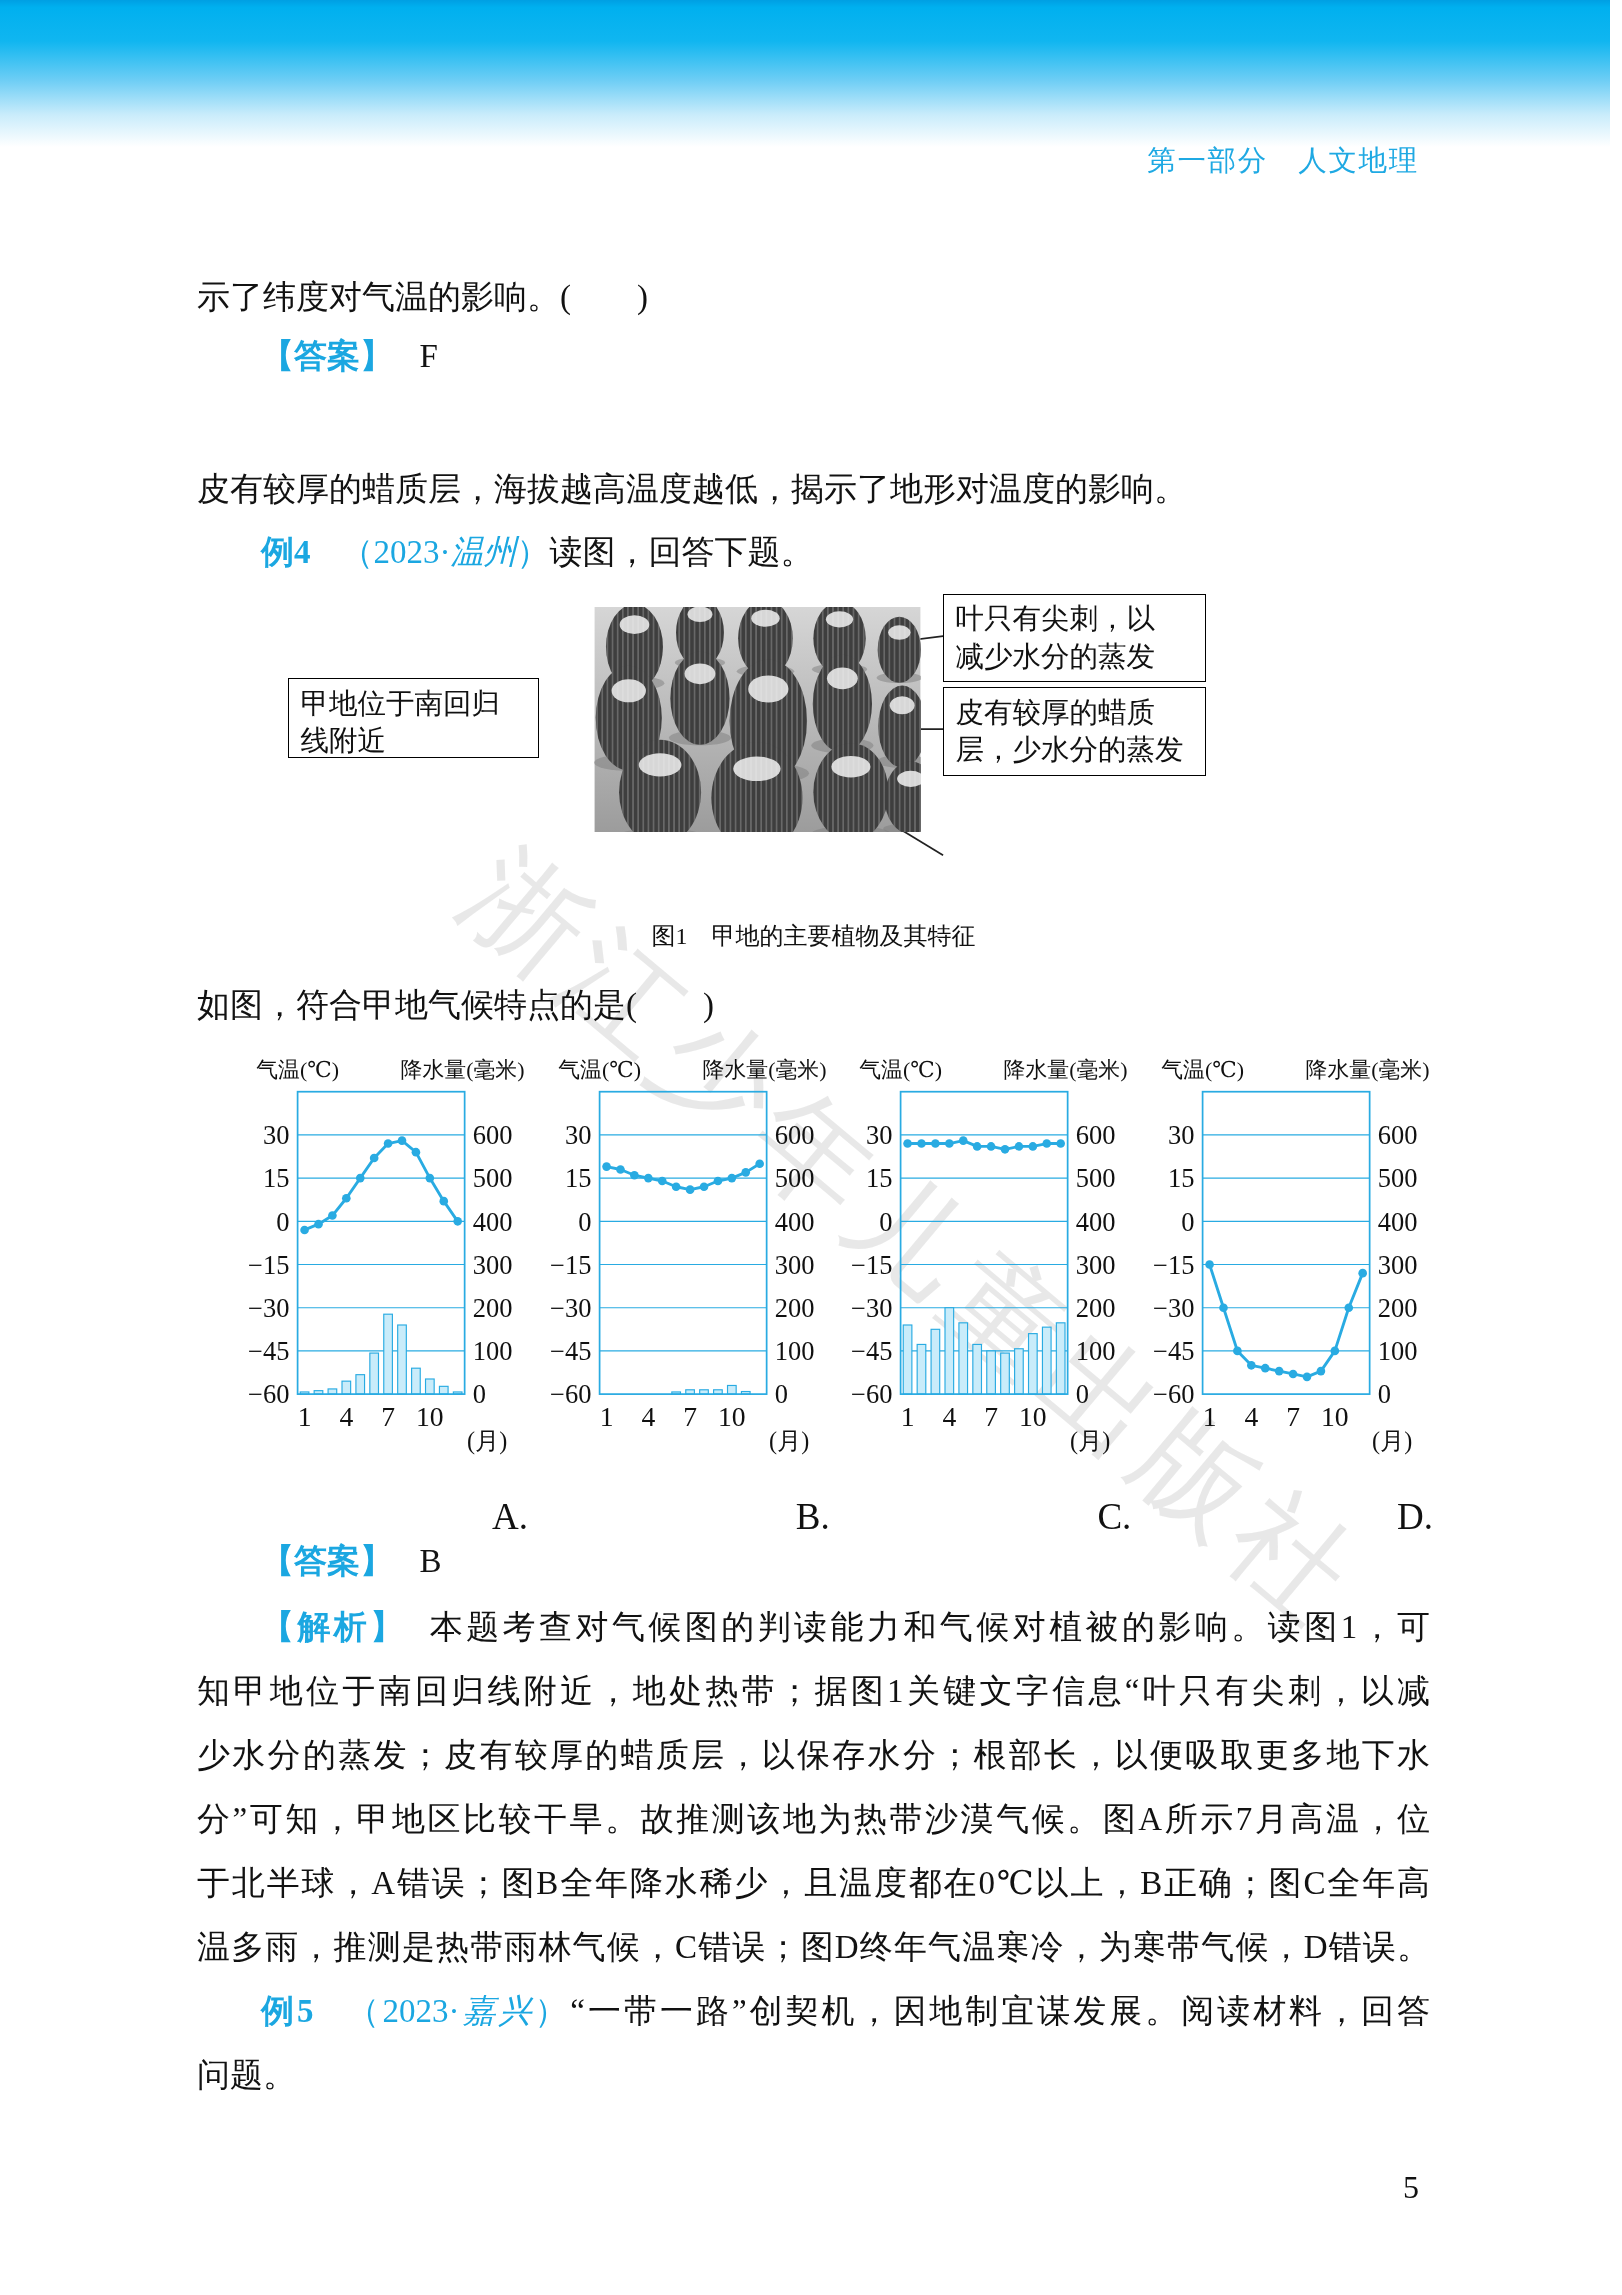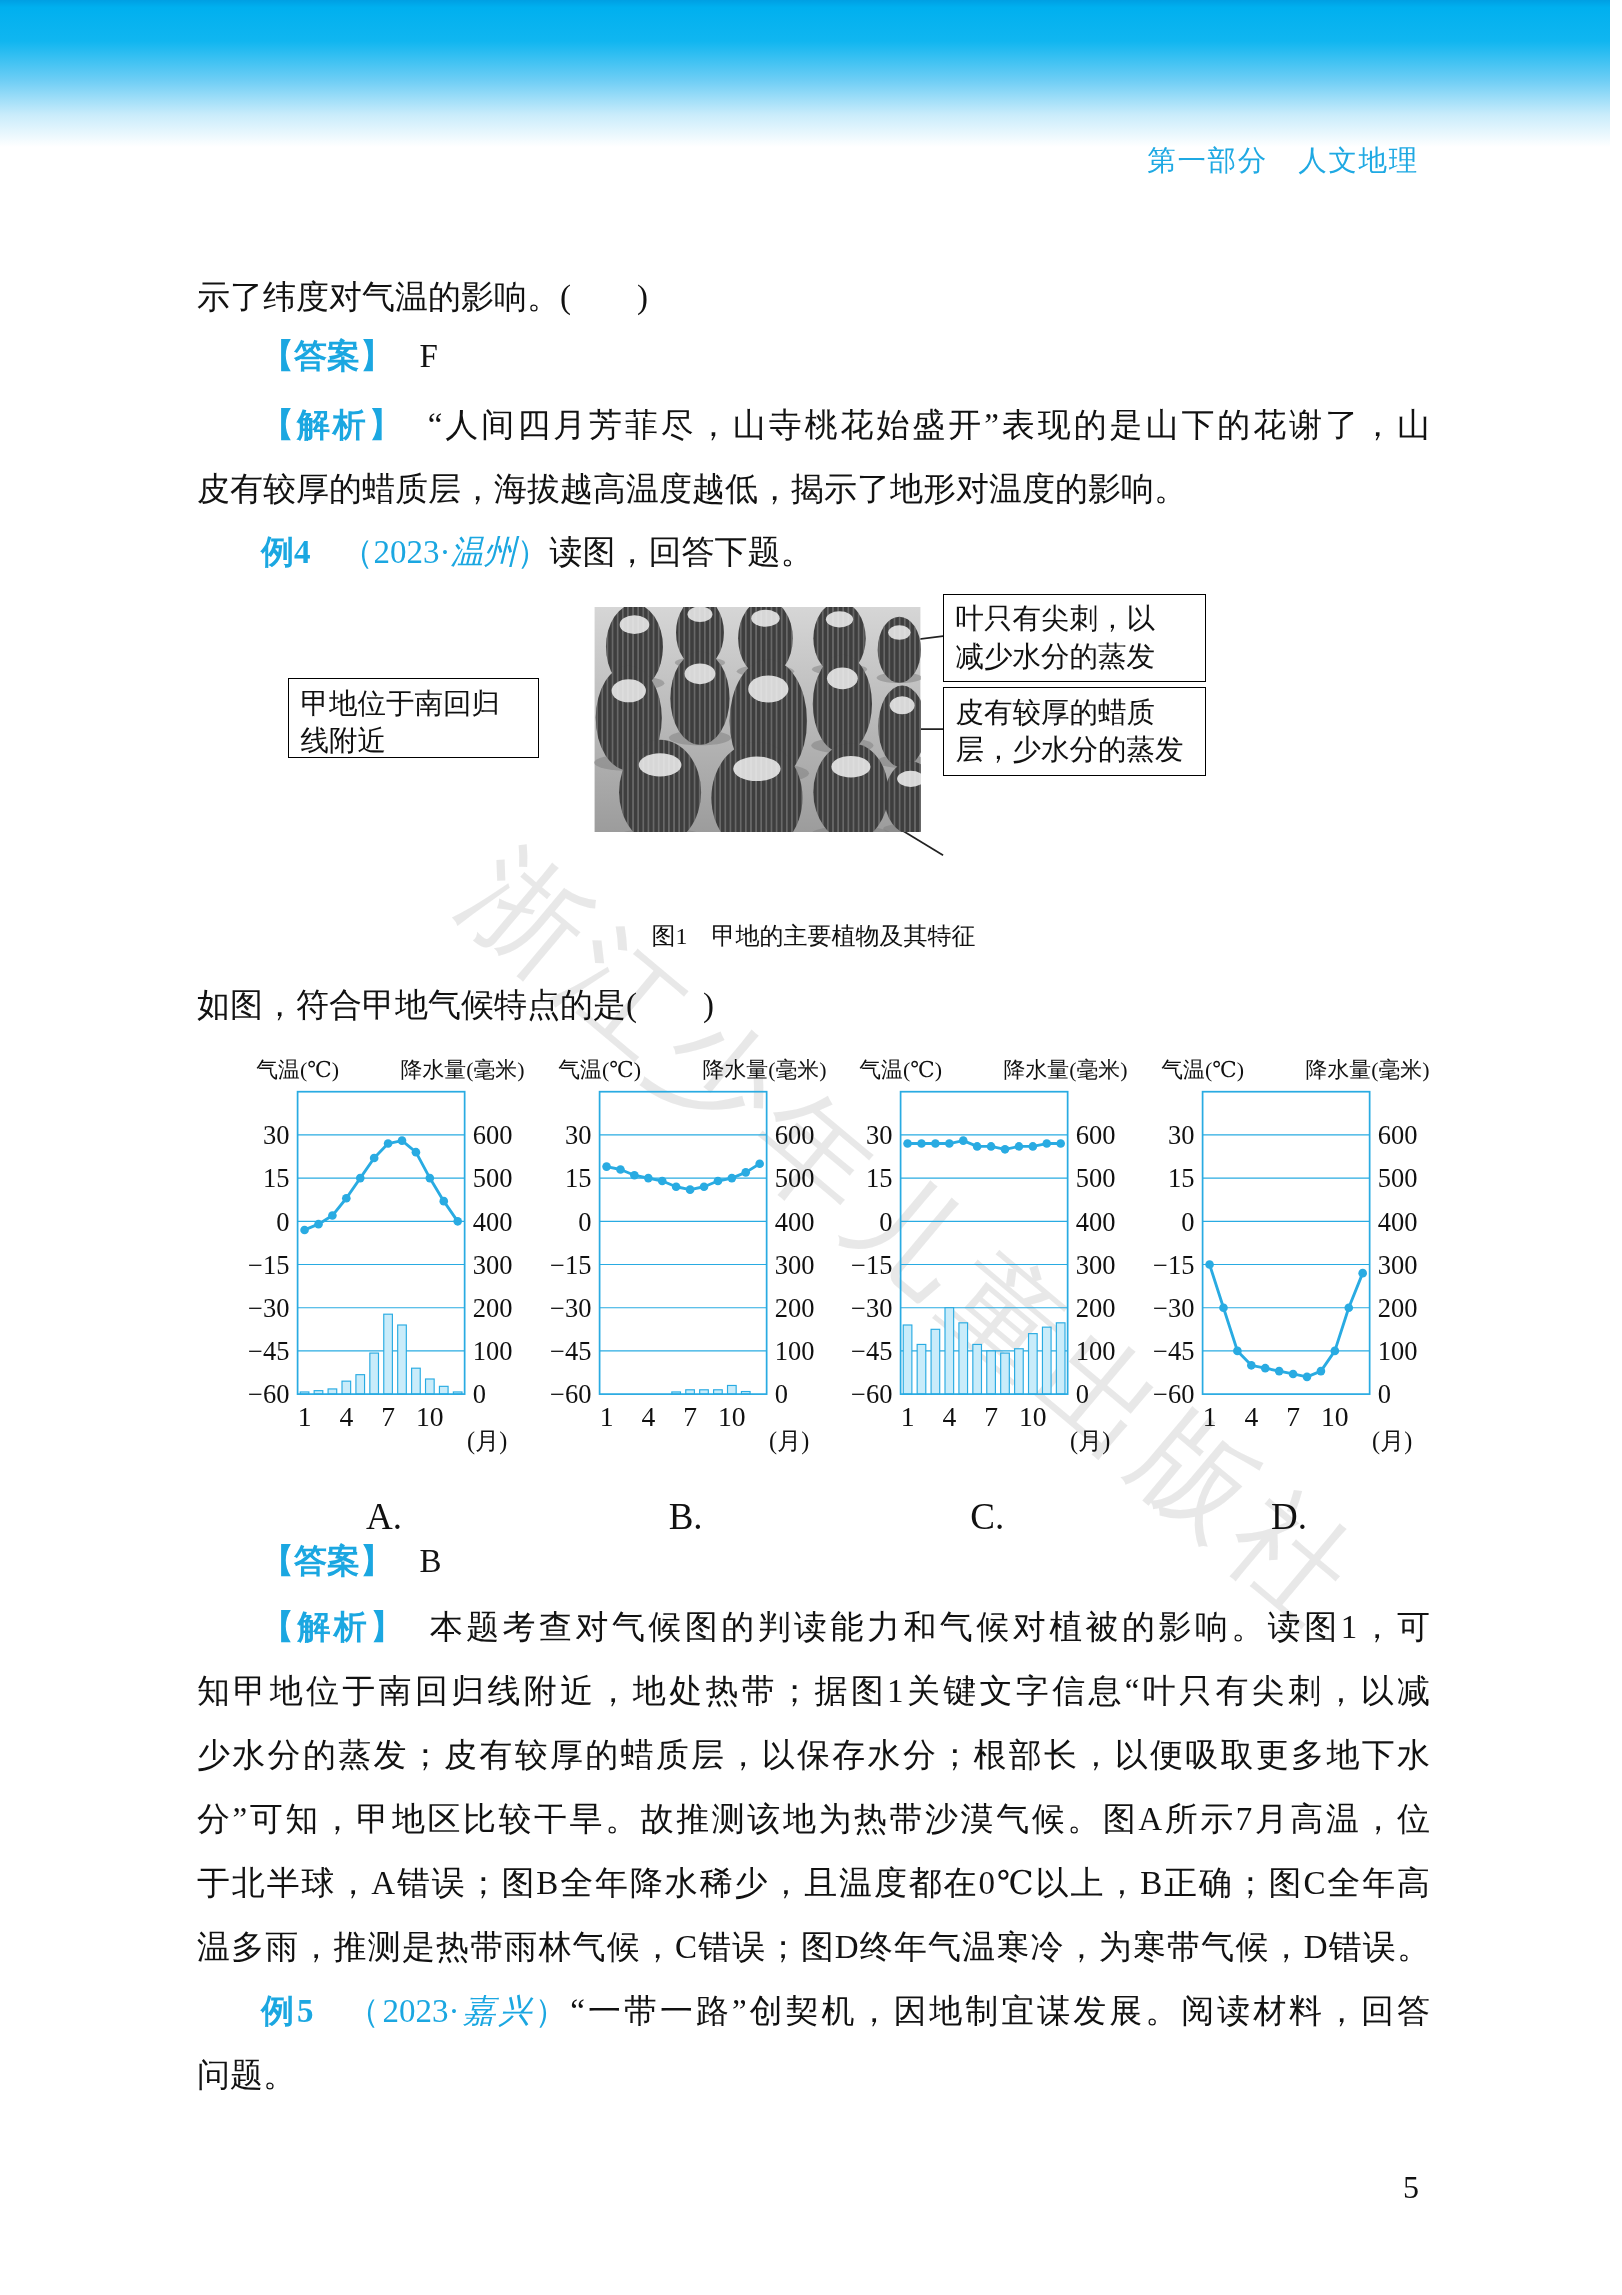--- a/index.html
+++ b/index.html
@@ -25,44 +25,41 @@
   .ansv{margin-left:3.4px;}
   
   .figure{position:absolute;left:197px;top:588px;width:1233px;height:320px;z-index:2;}
   .fig-box{position:absolute;border:1.7px solid #000;background:#fff;font-size:28.5px;line-height:1.32;
     padding:5.7px 11.4px;box-sizing:border-box;}
   .connector-svg{position:absolute;left:0;top:0;width:1233px;height:320px;pointer-events:none;}
   .caption{position:absolute;left:197px;top:920px;width:1233px;text-align:center;font-size:24px;z-index:2;}
   
   .charts-row{position:absolute;left:240px;top:1050px;width:1193px;display:flex;
     justify-content:space-between;z-index:2;}
-  .chart-group{display:flex;flex-direction:column;align-items:center;}
+  .chart-group{display:flex;flex-direction:column;align-items:flex-end;}
   .chart-svg{width:288px;height:444px;display:block;}
   .chart-label{font-size:37px;margin-top:1.1px;color:#111;}
   .pagenum{position:absolute;top:2169px;right:191px;font-size:32px;z-index:2;}
 </style>
 </head>
 <body>
 
 <div id="page">
 
   <div class="hdr-grad"></div>
   <div class="hdr-title">第一部分　人文地理</div>
 
   <div class="watermark">浙江少年儿童出版社</div>
 
   <div class="line" style="top:277px;">示了纬度对气温的影响。(　　)</div>
 
   <div class="line indent" style="top:336px;">
     <span class="blue lbl">【答案】</span><span class="ansv">F</span>
   </div>
 
-  <div class="line indent just" style="top:405px;">
-    <span class="blue lbl">【解析】</span><span>“人间四月芳菲尽，山寺桃花始盛开”表现的是山下的花谢了，山</span>
-  </div>
   <div class="line" style="top:469px;">皮有较厚的蜡质层，海拔越高温度越低，揭示了地形对温度的影响。</div>
 
   <div class="line indent" style="top:532px;">
     <span class="blue tag">例4</span><span class="blue">（2023·</span><span class="blue place">温州</span><span class="blue">）</span><span>读图，回答下题。</span>
   </div>
 
   <div class="figure">
     <svg class="connector-svg" viewBox="0 0 2160 560" width="1233" height="320">
       <line x1="1180" y1="100" x2="1307" y2="84" stroke="#222" stroke-width="3"></line>
       <line x1="1140" y1="247" x2="1307" y2="247" stroke="#222" stroke-width="3"></line>

